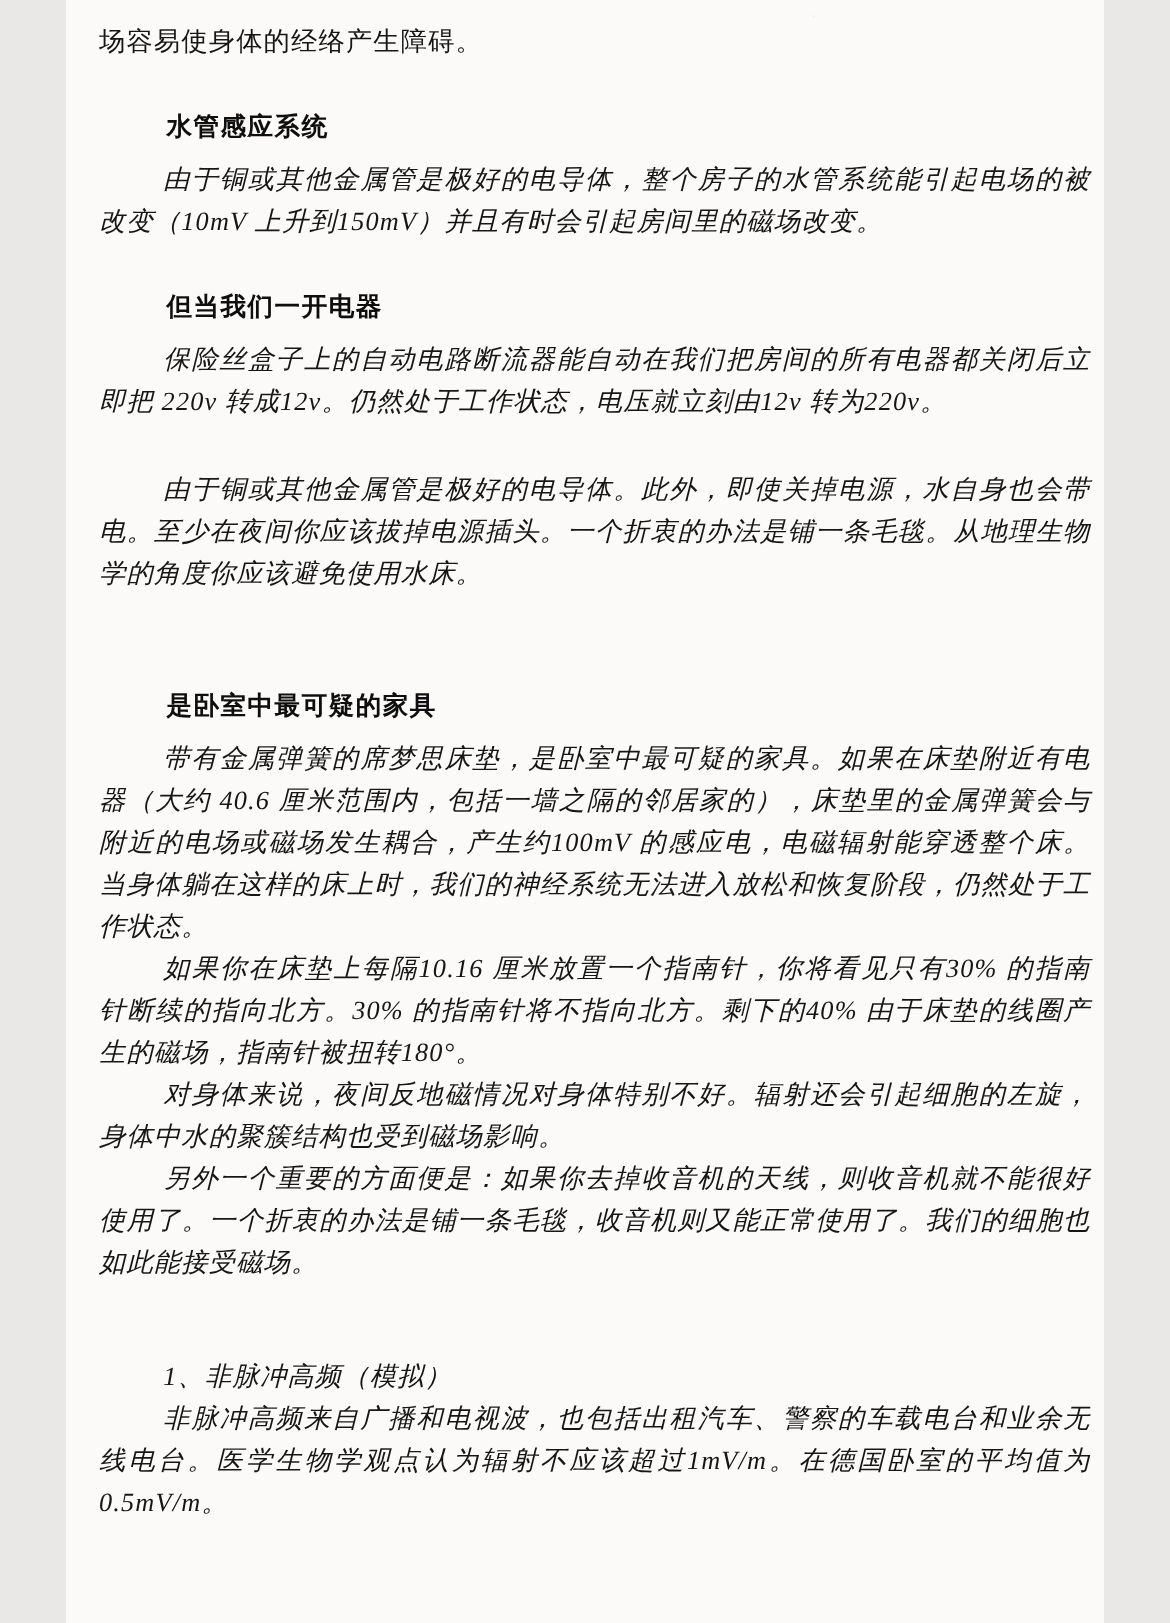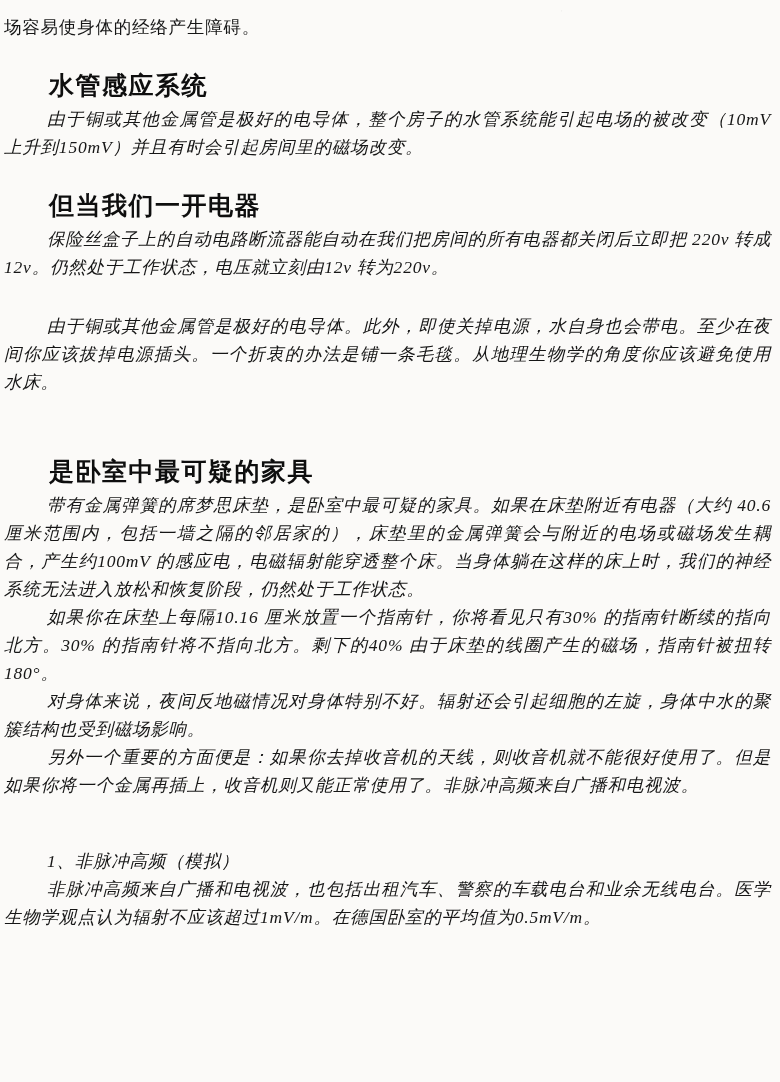--- a/index.html
+++ b/index.html
@@ -2,44 +2,44 @@
 <html><head>
 <meta charset="utf-8">
 <style>
   html, body {
     margin: 0;
     padding: 0;
     background: #e9e8e6;
   }
   .page {
     position: relative;
-    width: 780px;
+    width: 692px;
     height: 1082px;
     margin: 0 auto;
     background: #fbfaf8;
     background-image:
       radial-gradient(circle at 18% 3%, rgba(0,0,0,0.05) 0.5px, transparent 1px),
       radial-gradient(circle at 72% 1%, rgba(0,0,0,0.04) 0.5px, transparent 1px);
     color: #161616;
     font-family: "Liberation Serif", "DejaVu Serif", serif;
     font-size: 17.5px;
     line-height: 28px;
     letter-spacing: 0.045em;
     box-sizing: border-box;
-    padding: 13px 9px 10px 4px;
+    padding: 13px 9px 10px 22px;
     overflow: hidden;
   }
   .intro {
     margin: 0;
     text-align: justify;
   }
   .section-heading {
     font-family: "Liberation Sans", "DejaVu Sans", sans-serif;
     font-weight: 700;
-    font-size: 25px;
+    font-size: 17px;
     line-height: 26px;
     letter-spacing: 0.06em;
     margin: 0 0 7px 45px;
     color: #0e0e0e;
   }
   .sec-gap {
     height: 31px;
   }
   .sec-gap-large {
     height: 48px;
@@ -77,21 +77,21 @@
   </div>
 
   <div class="sec-gap"></div>
 
   <div class="sec-gap"></div>
   <div>
     <h2 class="section-heading">是卧室中最可疑的家具</h2>
     <p class="body-para">带有金属弹簧的席梦思床垫，是卧室中最可疑的家具。如果在床垫附近有电器（大约 40.6 厘米范围内，包括一墙之隔的邻居家的），床垫里的金属弹簧会与附近的电场或磁场发生耦合，产生约100mV 的感应电，电磁辐射能穿透整个床。当身体躺在这样的床上时，我们的神经系统无法进入放松和恢复阶段，仍然处于工作状态。</p>
     <p class="body-para">如果你在床垫上每隔10.16 厘米放置一个指南针，你将看见只有30% 的指南针断续的指向北方。30% 的指南针将不指向北方。剩下的40% 由于床垫的线圈产生的磁场，指南针被扭转180°。</p>
     <p class="body-para">对身体来说，夜间反地磁情况对身体特别不好。辐射还会引起细胞的左旋，身体中水的聚簇结构也受到磁场影响。</p>
-    <p class="body-para">另外一个重要的方面便是：如果你去掉收音机的天线，则收音机就不能很好使用了。但是如果你将一个金属再插上，收音机则又能正常使用了。非脉冲高频来自广播和电视波。</p>
+    <p class="body-para">另外一个重要的方面便是：如果你去掉收音机的天线，则收音机就不能很好使用了。一个折衷的办法是铺一条毛毯，收音机则又能正常使用了。我们的细胞也如此能接受磁场。</p>
   </div>
 
   <div class="sec-gap-large"></div>
   <div>
     <p class="body-para">1、非脉冲高频（模拟）</p>
     <p class="body-para">非脉冲高频来自广播和电视波，也包括出租汽车、警察的车载电台和业余无线电台。医学生物学观点认为辐射不应该超过1mV/m。在德国卧室的平均值为0.5mV/m。</p>
 
   </div>
 
 </div>

